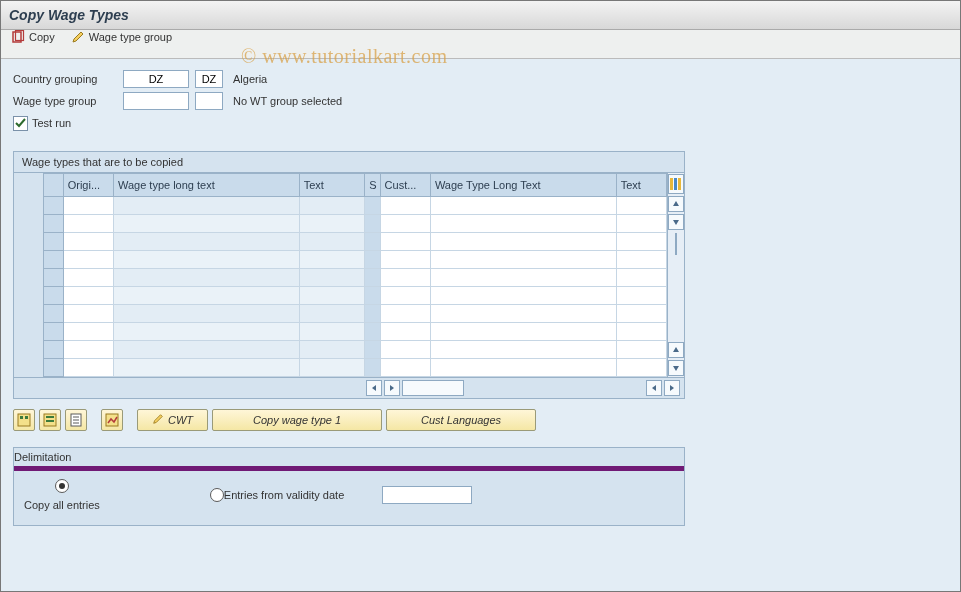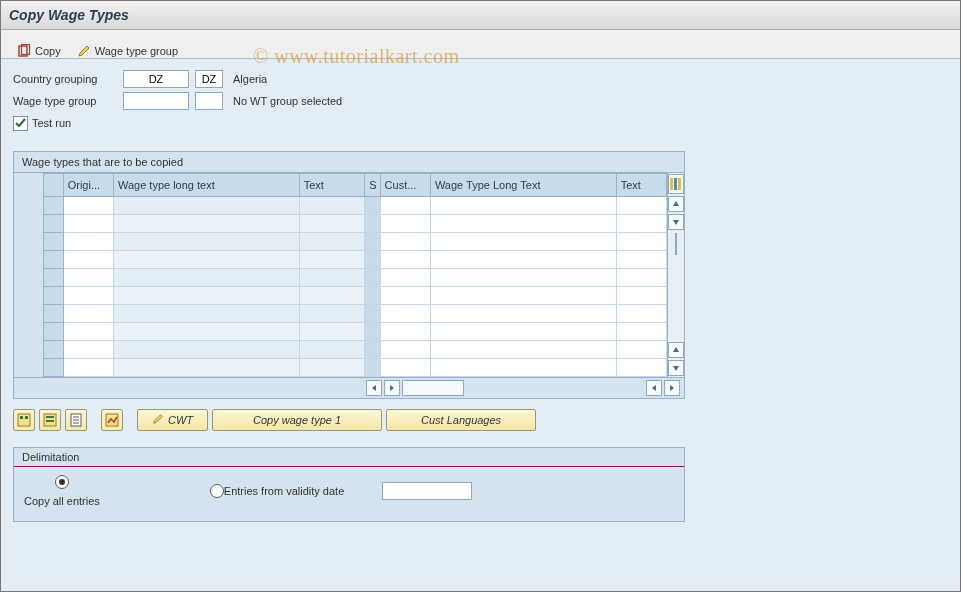--- a/index.html
+++ b/index.html
@@ -29,23 +29,23 @@
   .title-bar h1 {
     margin: 0;
     font-size: 14px;
     font-style: italic;
     font-weight: bold;
     color: #2d3e50;
   }
   .app-toolbar {
     height: 28px;
     display: flex;
-    align-items: flex-end;
+    align-items: flex-start;
     gap: 16px;
-    padding-left: 16px;
+    padding-left: 10px;
     border-bottom: 1px solid #bbb;
     background: #eef0ef;
   }
   .app-toolbar .tbtn {
     display: flex;
     align-items: center;
     gap: 4px;
     font-size: 11px;
     cursor: pointer;
   }
@@ -89,21 +89,21 @@
     gap:4px;
     margin-top:2px;
   }
   .sap-check {
     width:13px;height:13px;border:1px solid #7a91a9;background:#fff;display:flex;align-items:center;justify-content:center;
   }
   .sap-check svg { display:block; }
   .watermark {
     position: absolute;
     top: 44px;
-    left: 252px;
+    left: 240px;
     font-size: 20px;
     color: #d9a24a;
     opacity: 0.75;
     letter-spacing: 0.5px;
     pointer-events: none;
     font-family: Georgia, serif;
   }
   
   .grid-frame {
     margin-top: 18px;
@@ -174,21 +174,21 @@
   }
   .txt-btn {
     height:20px;border:1px solid #9a9a78;background:linear-gradient(#fff6d8,#f5e7a5);display:flex;align-items:center;justify-content:center;border-radius:2px;cursor:pointer;padding:0 14px;font-size:11px;color:#333;font-style:italic;
   }
   .cwt-btn { display:flex;align-items:center;gap:4px; }
   
   .delim-frame {
     margin-top:16px;border:1px solid #9ab2c8;background:#d5e3ef;width:670px;
   }
   .delim-title {
-    padding:3px 8px;border-bottom:1px solid #701a75;
+    padding:3px 0;border-bottom:5px solid #701a75;
   }
   .delim-body {
     display:flex;align-items:center;gap:30px;padding:8px 10px 14px 10px;
   }
   .radio { width:12px;height:12px;border:1px solid #5a5a5a;border-radius:50%;display:flex;align-items:center;justify-content:center;background:#fff; }
   .radio.checked::after { content:"";width:6px;height:6px;border-radius:50%;background:#333; }
   .date-input { border:1px solid #8ea9c2;background:#fff;height:16px;width:80px;font-size:11px;padding:0 4px;margin-left:8px; }
   .colset-icon { width:14px;height:14px; }
 </style>
 </head>

